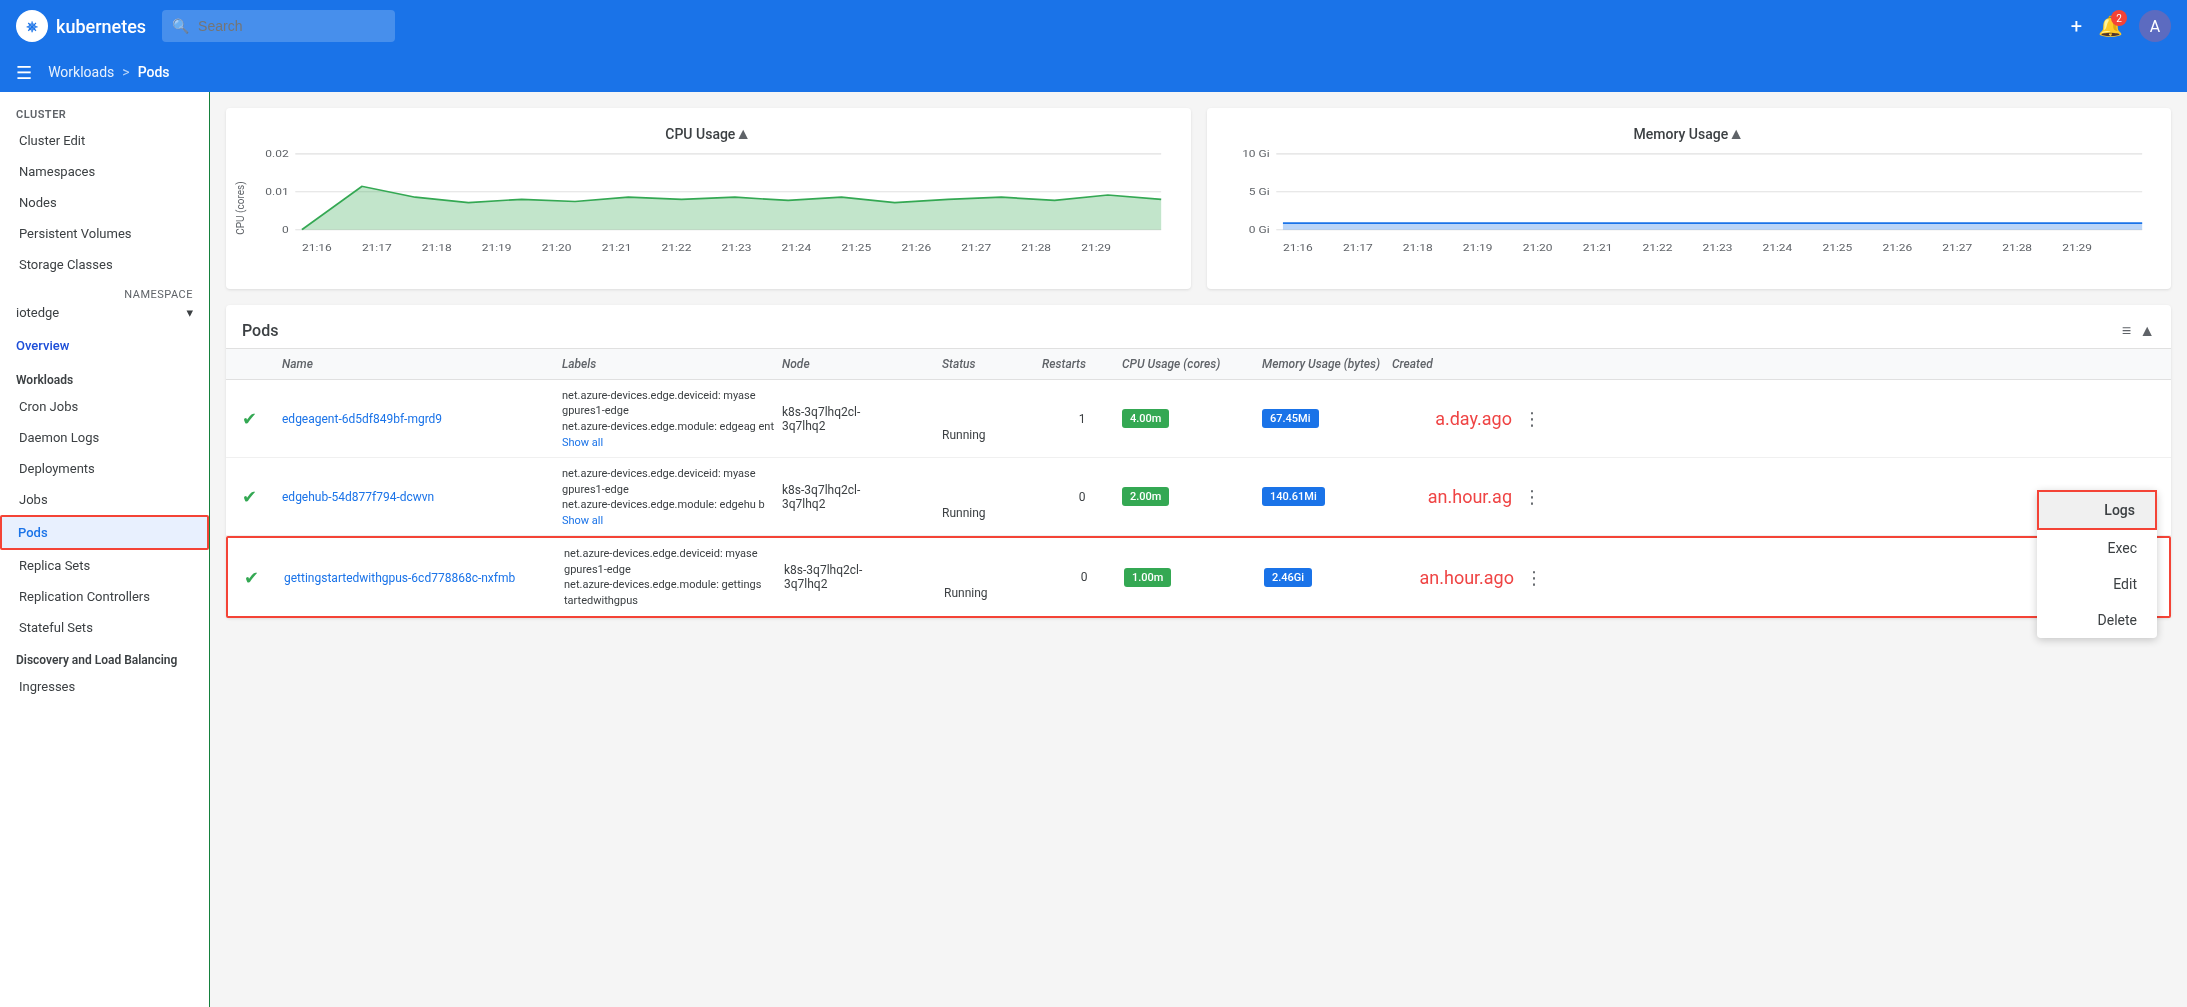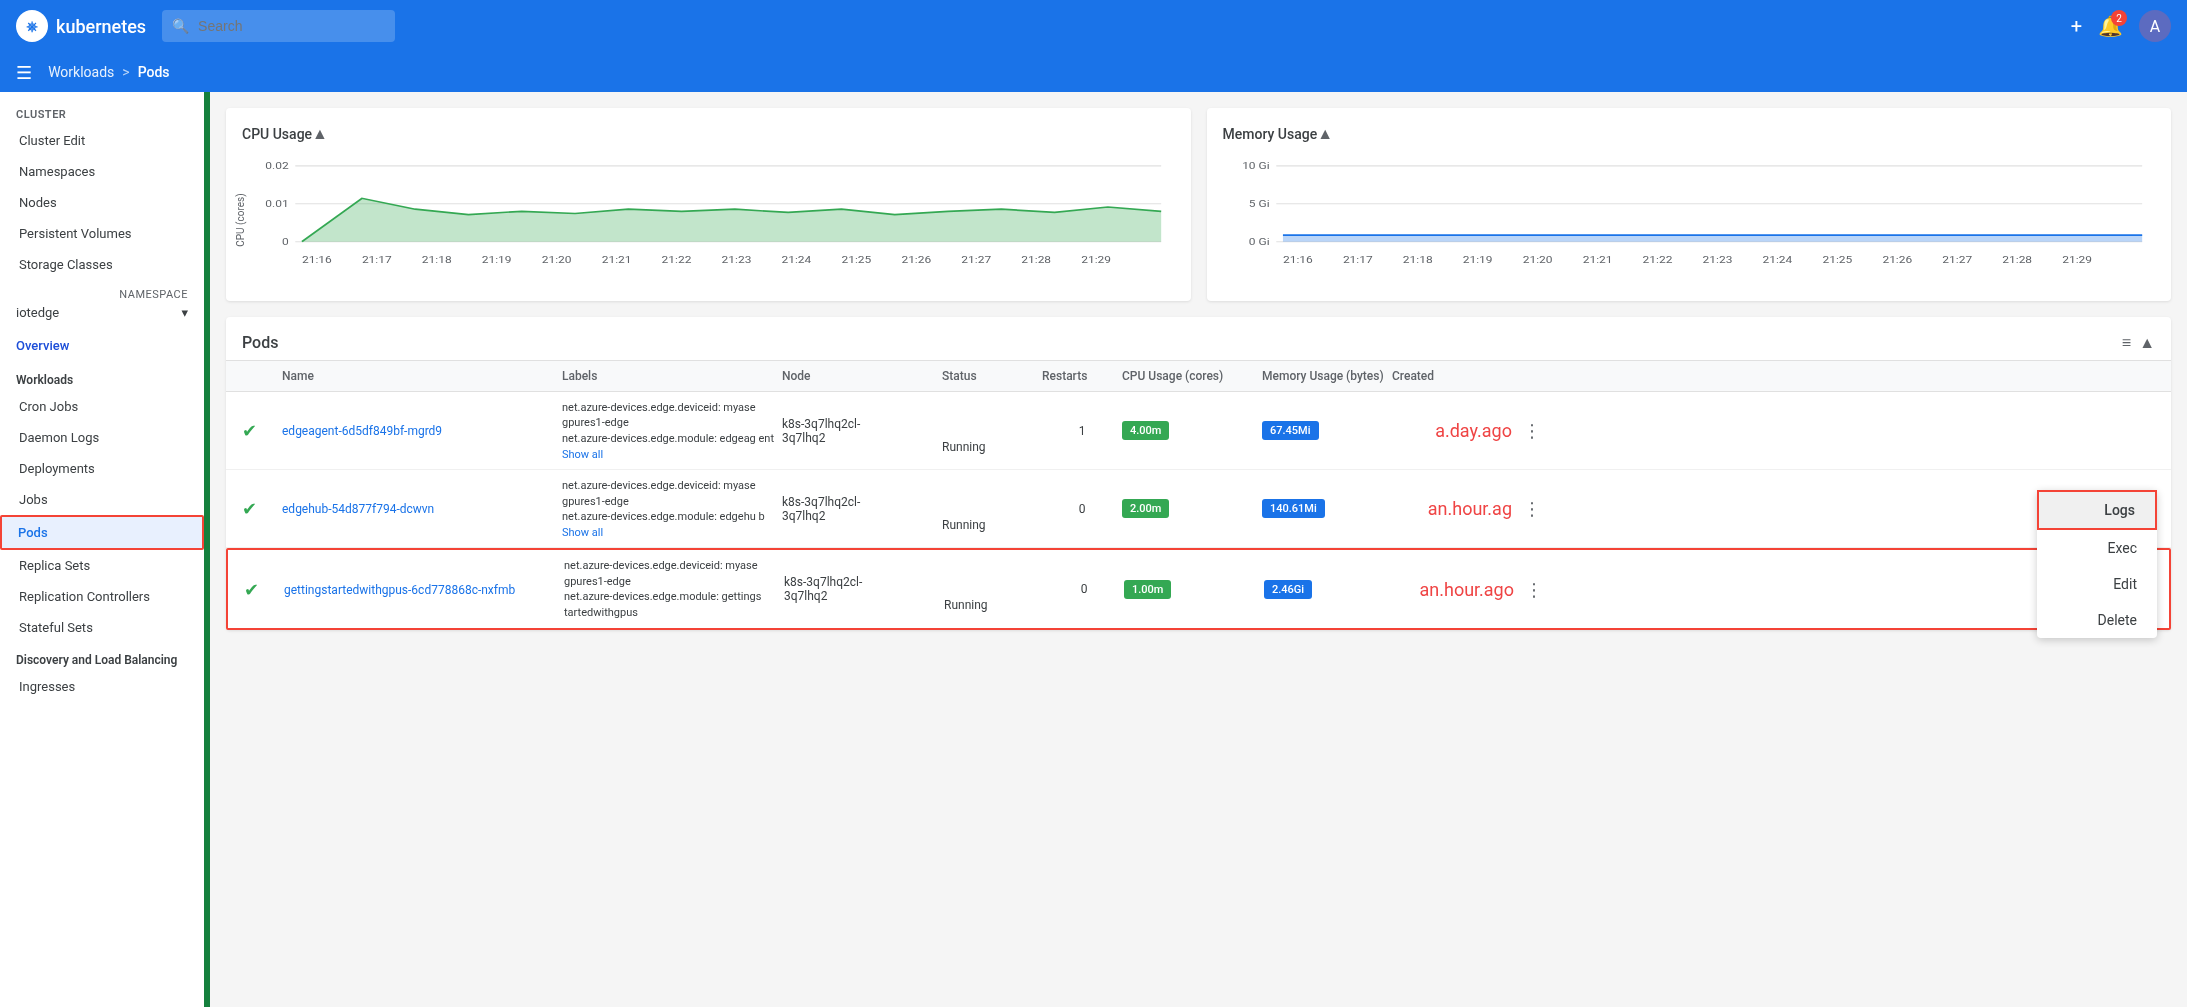--- a/index.html
+++ b/index.html
@@ -27,50 +27,50 @@
     }
     .breadcrumb-bar .menu-icon { font-size: 18px; cursor: pointer; margin-right: 8px; }
     .breadcrumb-link { color: rgba(255,255,255,0.9); text-decoration: none; cursor: pointer; }
     .breadcrumb-sep { color: rgba(255,255,255,0.7); }
     .breadcrumb-current { color: white; font-weight: 500; }
 
     
     .main-layout { display: flex; height: calc(100vh - 92px); overflow: hidden; }
 
     
-    .sidebar { width: 210px; background: white; overflow-y: auto; border-right: 6px solid #15803d; flex-shrink: 0; padding-bottom: 20px; }
+    .sidebar { width: 210px; background: white; overflow-y: auto; border-right: 1px solid #15803d; flex-shrink: 0; padding-bottom: 20px; }
     .sidebar-section-header { font-size: 11px; font-weight: 600; color: #5f6368; padding: 16px 16px 4px; text-transform: uppercase; letter-spacing: 0.5px; }
     .sidebar-item { padding: 8px 16px; cursor: pointer; color: #3c4043; font-size: 13px; border-left: 3px solid transparent; }
     .sidebar-item.active { background: #e8f0fe; color: #1a73e8; border-left: 3px solid #1a73e8; font-weight: 500; }
     .namespace-section { padding: 8px 16px; text-align: right; }
     .namespace-label { font-size: 11px; color: #5f6368; text-transform: uppercase; letter-spacing: 0.5px; margin-bottom: 4px; }
     .namespace-select { display: flex; align-items: center; justify-content: space-between; cursor: pointer; font-size: 13px; color: #3c4043; }
     .sidebar-overview { padding: 10px 16px; cursor: pointer; color: #1d4ed8; font-size: 13px; font-weight: 500; }
     .sidebar-workloads-header { padding: 10px 16px 4px; font-size: 12px; font-weight: 600; color: #3c4043; }
 
     
     .main-content { flex: 1; overflow-y: auto; padding: 16px; background: #f5f5f5; }
 
     
     .charts-row { display: flex; gap: 16px; margin-bottom: 16px; }
     .chart-card { flex: 1; background: white; border-radius: 4px; box-shadow: 0 1px 3px rgba(0,0,0,0.1); padding: 16px; }
-    .chart-header { display: flex; justify-content: flex-start; align-items: center; margin-bottom: 12px; }
+    .chart-header { display: flex; justify-content: center; align-items: center; }
     .chart-title { font-size: 14px; font-weight: 500; color: #3c4043; }
     .chart-area { position: relative; height: 130px; }
     .chart-svg { width: 100%; height: 100%; }
 
     
     .pods-card { background: white; border-radius: 4px; box-shadow: 0 1px 3px rgba(0,0,0,0.1); }
     .pods-header { display: flex; justify-content: space-between; align-items: center; padding: 16px 16px 8px; border-bottom: 1px solid #e0e0e0; }
     .pods-title { font-size: 16px; font-weight: 500; color: #3c4043; }
     .pods-header-right { display: flex; align-items: center; gap: 8px; }
     .filter-icon { font-size: 16px; color: #5f6368; cursor: pointer; }
     .collapse-icon { font-size: 16px; color: #5f6368; cursor: pointer; }
 
-    .table-header { display: grid; grid-template-columns: 40px 280px 220px 160px 100px 80px 140px 130px 120px 40px; padding: 8px 16px; background: #f8f9fa; border-bottom: 1px solid #e0e0e0; }
+    .table-header { display: grid; grid-template-columns: 40px 280px 220px 160px 100px 80px 140px 130px 120px 40px; padding: 8px 16px; background: #f8f9fa; border-bottom: 1px solid #e0e0e0; font-style: italic; }
     .th { font-size: 12px; font-weight: 500; color: #5f6368; }
 
     .table-row { display: grid; grid-template-columns: 40px 280px 220px 160px 100px 80px 140px 130px 120px 40px; padding: 8px 16px; border-bottom: 1px solid #f0f0f0; align-items: center; }
     .pod-link { color: #1a73e8; text-decoration: none; font-size: 12px; cursor: pointer; }
     .label-block { font-size: 11px; color: #3c4043; line-height: 1.4; }
     .show-all { color: #1a73e8; font-size: 11px; cursor: pointer; text-decoration: none; }
     .node-text { font-size: 12px; color: #3c4043; }
     .status-text { font-size: 12px; color: #3c4043; margin-top: 32px; }
     .restarts-text { font-size: 12px; color: #3c4043; text-align: center; }
     .created-text { font-size: 18px; color: #ef4444; text-align: right; }

